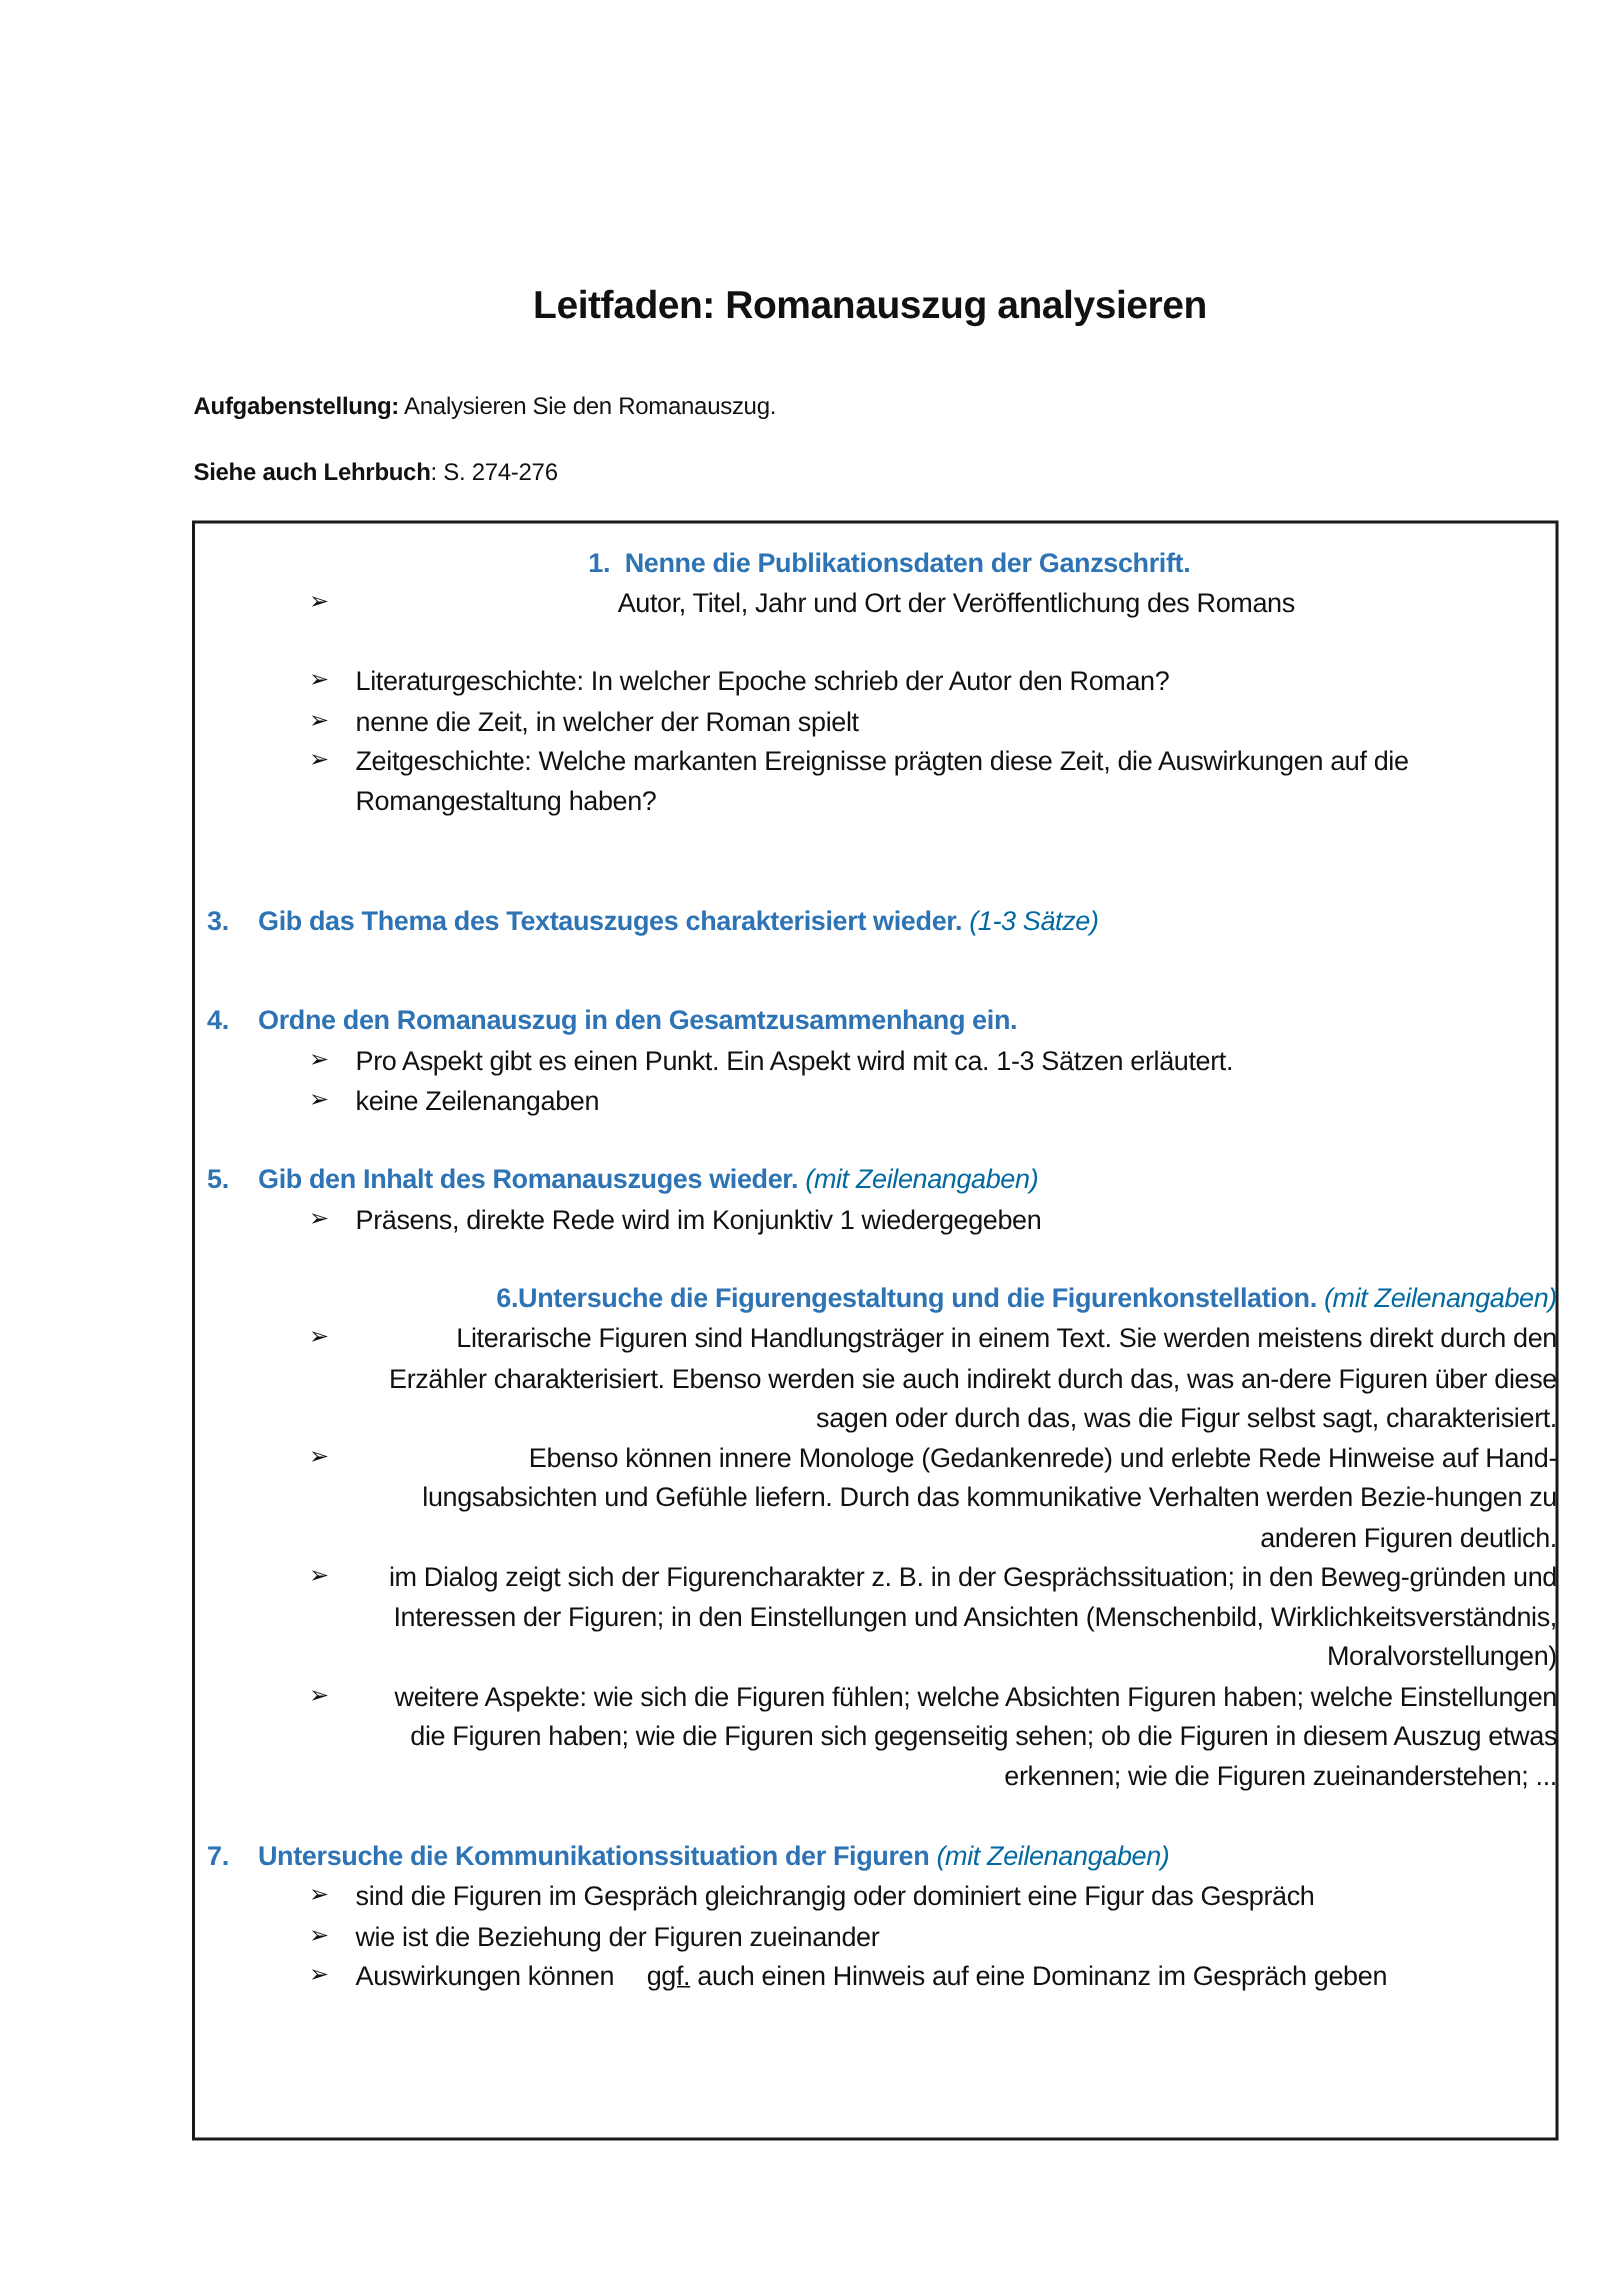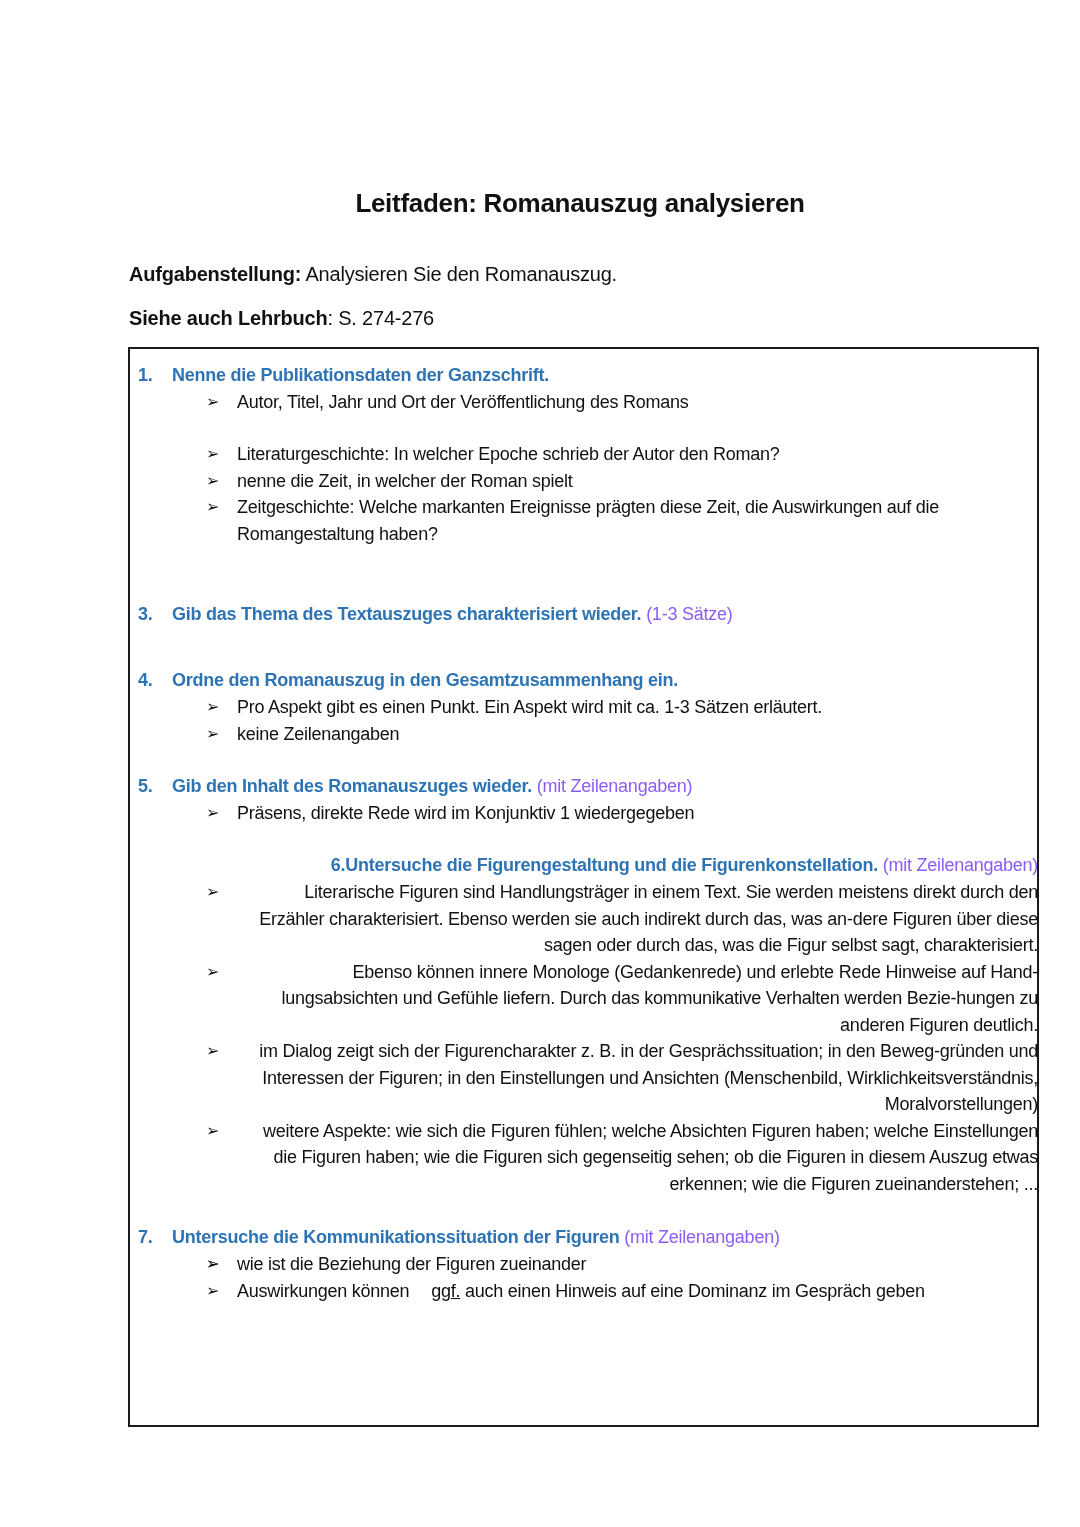--- a/index.html
+++ b/index.html
@@ -4,31 +4,31 @@
   <style>
     html, body { margin: 0; padding: 0; background: #ffffff; }
     body {
       width: 1080px; height: 1527px; position: relative; overflow: hidden;
       font-family: "Liberation Sans", sans-serif; color: #111111;
     }
     .title {
       position: absolute; top: 188px; left: 0; width: 1160px; text-align: center;
       font-size: 26px; font-weight: bold; letter-spacing: -0.3px;
     }
-    .meta-line { position: absolute; left: 129px; font-size: 20px; letter-spacing: -0.2px; }
+    .meta-line { position: absolute; left: 129px; font-size: 16px; letter-spacing: -0.2px; }
     .meta-line b { font-weight: bold; }
     .box {
       position: absolute; left: 128px; top: 347px; width: 911px; height: 1080px;
       border: 2px solid #1a1a1a; box-sizing: border-box;
     }
     .item { position: absolute; left: 138px; width: 900px; font-size: 18px; letter-spacing: -0.25px; }
     .item-head { line-height: 27px; white-space: nowrap; }
     .num { display: inline-block; width: 34px; color: #2e74b5; font-weight: bold; }
     .head-text { color: #2e74b5; font-weight: bold; }
-    .suffix { color: #8b5cf6; }
+    .suffix { color: #0369a1; font-style: italic; }
     .bullets { margin: 0; padding: 0; list-style: none; }
     .bullet { position: relative; padding-left: 99px; line-height: 26.5px; }
     .arrow {
       position: absolute; left: 68px; top: 0; font-size: 16px; line-height: 26.5px;
     }
     .u { text-decoration: underline; margin-left: 17px; }
   </style>
 </head>
 <body>
 
@@ -36,21 +36,21 @@
 
 <div class="meta-line" style="top:263px;">
   <b>Aufgabenstellung:</b><span> Analysieren Sie den Romanauszug.</span>
 </div>
 <div class="meta-line" style="top:307px;">
   <b>Siehe auch Lehrbuch</b><span>: S. 274-276</span>
 </div>
 
 <div class="box"></div>
 
-<div class="item" style="top:362px;">
+<div class="item" style="top:362px;text-align:center;">
   <div class="item-head"><span class="num">1.</span><span class="head-text">Nenne die Publikationsdaten der Ganzschrift.</span></div>
   <ul class="bullets">
     <li class="bullet"><span class="arrow">➢</span><span>Autor, Titel, Jahr und Ort der Veröffentlichung des Romans</span></li>
   </ul>
 </div>
 
 <div class="item" style="top:441px;">
   <ul class="bullets">
     <li class="bullet"><span class="arrow">➢</span><span>Literaturgeschichte: In welcher Epoche schrieb der Autor den Roman?</span></li>
     <li class="bullet"><span class="arrow">➢</span><span>nenne die Zeit, in welcher der Roman spielt</span></li>
@@ -83,17 +83,17 @@
     <li class="bullet"><span class="arrow">➢</span><span>Literarische Figuren sind Handlungsträger in einem Text. Sie werden meistens direkt durch den Erzähler charakterisiert. Ebenso werden sie auch indirekt durch das, was an-dere Figuren über diese sagen oder durch das, was die Figur selbst sagt, charakterisiert.</span></li>
     <li class="bullet"><span class="arrow">➢</span><span>Ebenso können innere Monologe (Gedankenrede) und erlebte Rede Hinweise auf Hand-lungsabsichten und Gefühle liefern. Durch das kommunikative Verhalten werden Bezie-hungen zu anderen Figuren deutlich.</span></li>
     <li class="bullet"><span class="arrow">➢</span><span>im Dialog zeigt sich der Figurencharakter z. B. in der Gesprächssituation; in den Beweg-gründen und Interessen der Figuren; in den Einstellungen und Ansichten (Menschenbild, Wirklichkeitsverständnis, Moralvorstellungen)</span></li>
     <li class="bullet"><span class="arrow">➢</span><span>weitere Aspekte: wie sich die Figuren fühlen; welche Absichten Figuren haben; welche Einstellungen die Figuren haben; wie die Figuren sich gegenseitig sehen; ob die Figuren in diesem Auszug etwas erkennen; wie die Figuren zueinanderstehen; ...</span></li>
   </ul>
 </div>
 
 <div class="item" style="top:1224px;">
   <div class="item-head"><span class="num">7.</span><span class="head-text">Untersuche die Kommunikationssituation der Figuren</span><span class="suffix"> (mit Zeilenangaben)</span></div>
   <ul class="bullets">
-    <li class="bullet"><span class="arrow">➢</span></li>
+    <li class="bullet"><span class="arrow">➢</span><span>sind die Figuren im Gespräch gleichrangig oder dominiert eine Figur das Gespräch</span></li>
     <li class="bullet"><span class="arrow">➢</span><span>wie ist die Beziehung der Figuren zueinander</span></li>
     <li class="bullet"><span class="arrow">➢</span><span>Auswirkungen können </span><span class="u">ggf.</span><span> auch einen Hinweis auf eine Dominanz im Gespräch geben</span></li>
   </ul>
 </div>
 
 </body></html>

